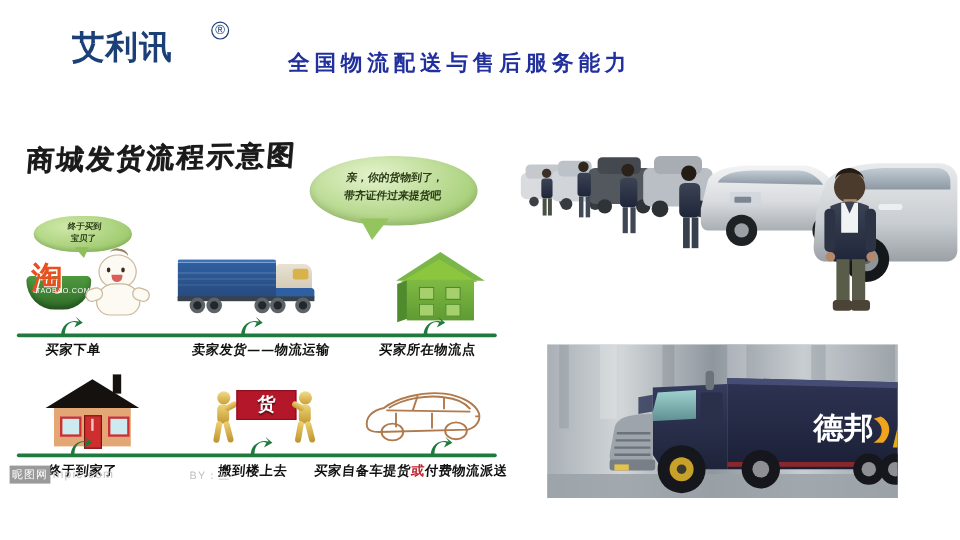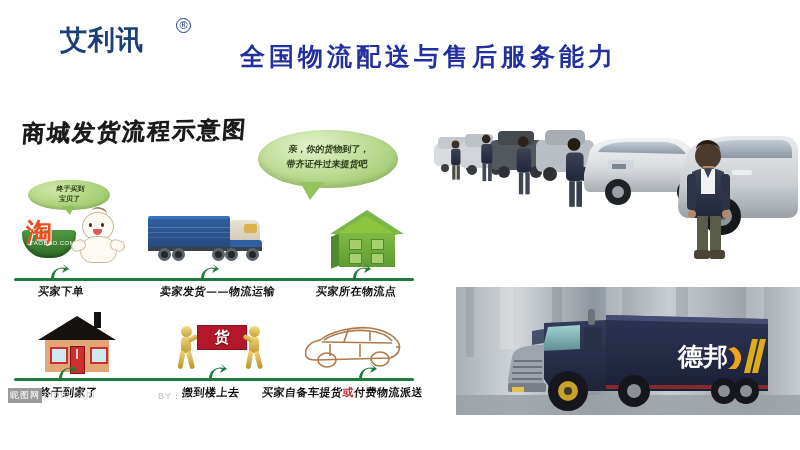--- a/index.html
+++ b/index.html
@@ -24,21 +24,21 @@
     line-height:12px;text-align:center;font-weight:normal;
   }
   .logo-cn{
     font-family:"DejaVu Sans","Liberation Sans",sans-serif;
     font-weight:bold;font-size:27px;color:#1b3f77;letter-spacing:1px;
     line-height:30px;margin-top:1px;margin-left:36px;
   }
   .headline{
     position:absolute;left:240px;top:40px;width:520px;
     font-family:"DejaVu Sans","Liberation Sans",sans-serif;
-    font-weight:bold;font-size:25px;color:#21309c;letter-spacing:4px;
+    font-weight:bold;font-size:18px;color:#21309c;letter-spacing:4px;
     white-space:nowrap;
   }
 
   
   .diagram{position:absolute;left:0;top:104px;width:430px;height:316px;}
   .diagram-title{
     position:absolute;left:22px;top:12px;
     font-family:"DejaVu Serif","Liberation Serif",serif;
     font-weight:bold;font-size:23px;color:#1a1a1a;
     letter-spacing:2px;
@@ -179,21 +179,21 @@
   .carry .man .ar{position:absolute;top:10px;width:11px;height:5px;border-radius:3px;background:linear-gradient(#f0d478,#c29a33);}
   .carry .man.l .ar{left:10px;transform:rotate(-28deg);}
   .carry .man.r .ar{left:-2px;transform:rotate(28deg);}
 
   
   .ocar{position:absolute;left:300px;top:216px;width:104px;height:52px;}
 
   
   .photo-fleet{position:absolute;left:432px;top:112px;width:366px;height:152px;}
   .photo-truck{
-    position:absolute;left:456px;top:287px;width:344px;height:128px;
+    position:absolute;left:456px;top:287px;width:292px;height:128px;
     background:linear-gradient(100deg,#b9bfc4 0%,#cfd4d7 22%,#9aa2a9 48%,#c3c8cb 74%,#aab1b6 100%);
     overflow:hidden;
   }
 
   
   .wm{
     position:absolute;left:8px;top:388px;width:330px;height:16px;
     font-size:10px;color:#b9b9b9;letter-spacing:1px;
     font-family:"Liberation Sans","DejaVu Sans",sans-serif;
   }

